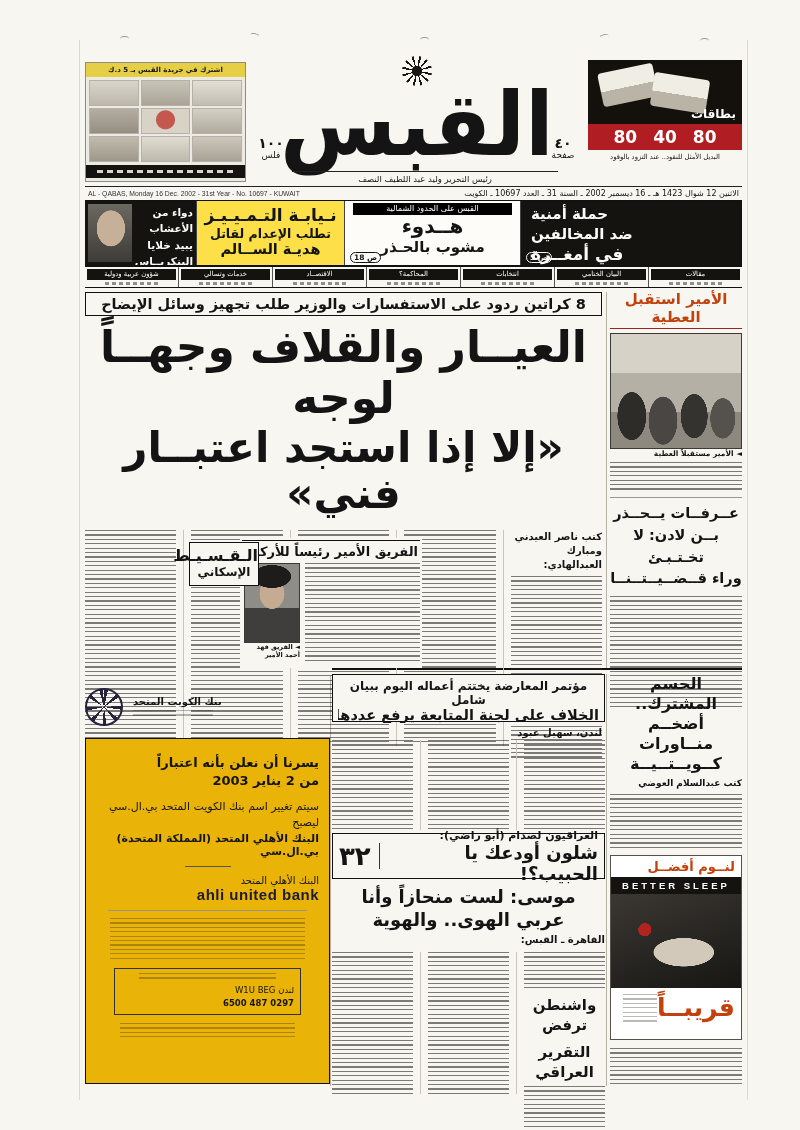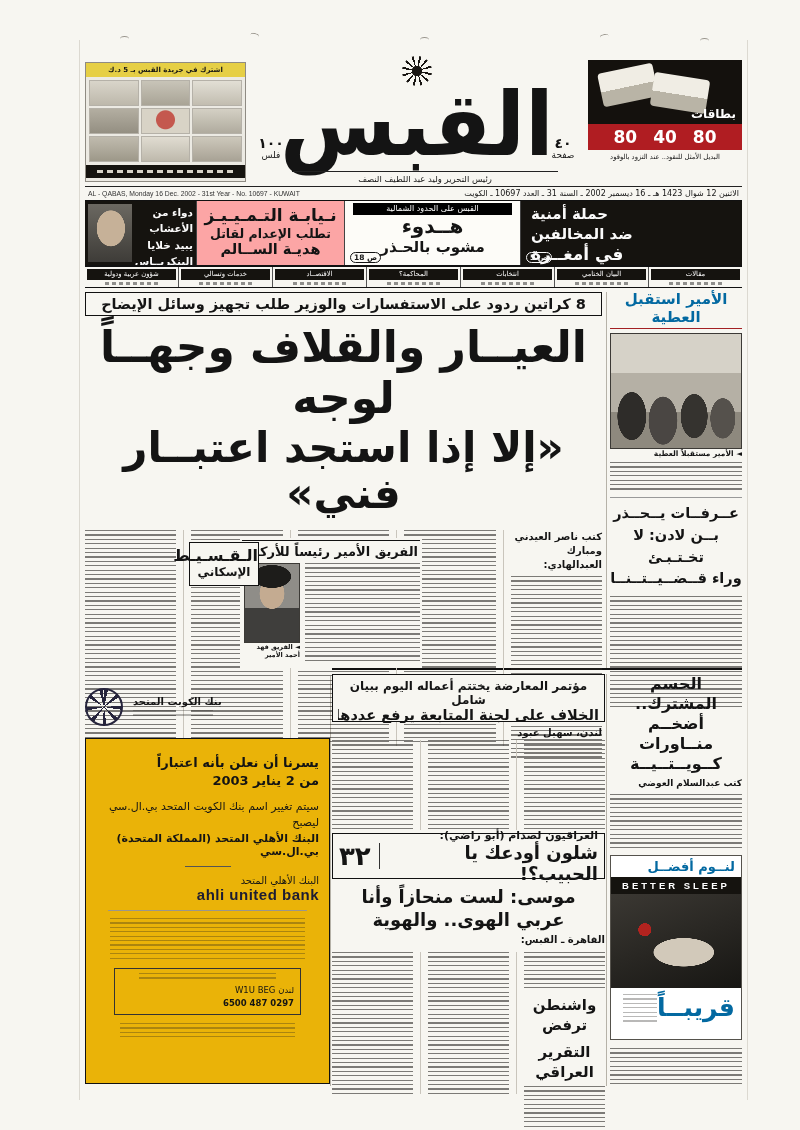--- a/index.html
+++ b/index.html
@@ -93,21 +93,21 @@
 
   .boxed { border:1.6px solid #111; background:#f7f6f1; }
   .photo { border:1px solid #3c3a36; }
   .cap { font-size:7.5px; font-weight:bold; direction:rtl; text-align:right; }
 
   .arafat-line { font-size:14.5px; font-weight:900; letter-spacing:2px;
                  line-height:1.5; text-align:center; direction:rtl; }
   .man-line { font-size:16px; font-weight:900; letter-spacing:1px;
               line-height:1.25; text-align:center; direction:rtl; }
 
-  .red { color:#0369a1; }
+  .red { color:#c2410c; }
 
   
   .opp-k { font-size:12px; font-weight:bold; text-align:center; direction:rtl; }
   .opp-h { font-size:14.5px; font-weight:900; text-align:center; direction:rtl;
            white-space:nowrap; overflow:hidden; }
 
   
   .irq { border:1.6px solid #111; display:flex; direction:rtl; align-items:center;
          padding:3px 6px; gap:6px; }
   .irq-num { font-size:26px; font-weight:900; border-right:1px solid #333;
@@ -212,21 +212,21 @@
 
   <div class="abs teasers" style="left:85px; top:201px; width:657px; height:66px;">
     <div class="tease dark rtl" style="width:112px; display:flex; padding:3px;">
       <div style="flex:1; text-align:right; font-weight:900; font-size:10.5px; line-height:1.55; padding-left:3px;">
         <div>دواء من الأعشاب</div>
         <div>يبيد خلايا</div>
         <div>البنكريــاس</div>
       </div>
       <div style="width:44px; background: radial-gradient(ellipse 15px 19px at 52% 42%, #c6b198 93%, transparent 96%), linear-gradient(#6b6861,#3e3c38);"></div>
     </div>
-    <div class="tease ctr" style="width:148px; background:#fca5a5; padding-top:4px;">
+    <div class="tease ctr" style="width:148px; background:#fde047; padding-top:4px;">
       <div class="rtl" style="font-size:17px; font-weight:900;">نـيابـة التـمـيـيـز</div>
       <div class="rtl" style="font-size:12.5px; font-weight:bold; margin-top:1px;">تطلب الإعدام لقاتل</div>
       <div class="rtl" style="font-size:14.5px; font-weight:900;">هديـة الســالم</div>
     </div>
     <div class="tease ctr" style="width:176px; background:#fdfcf8; padding-top:2px;">
       <div class="rtl" style="background:#000000; color:#fff; font-size:8px; height:12px; line-height:12px; margin:0 8px;">القبس على الحدود الشمالية</div>
       <div class="rtl" style="font-size:20px; font-weight:900; line-height:1.15;">هــدوء</div>
       <div class="rtl" style="font-size:15px; font-weight:900;">مشوب بالحـذر</div>
       <span class="pgbadge">ص 18</span>
     </div>

